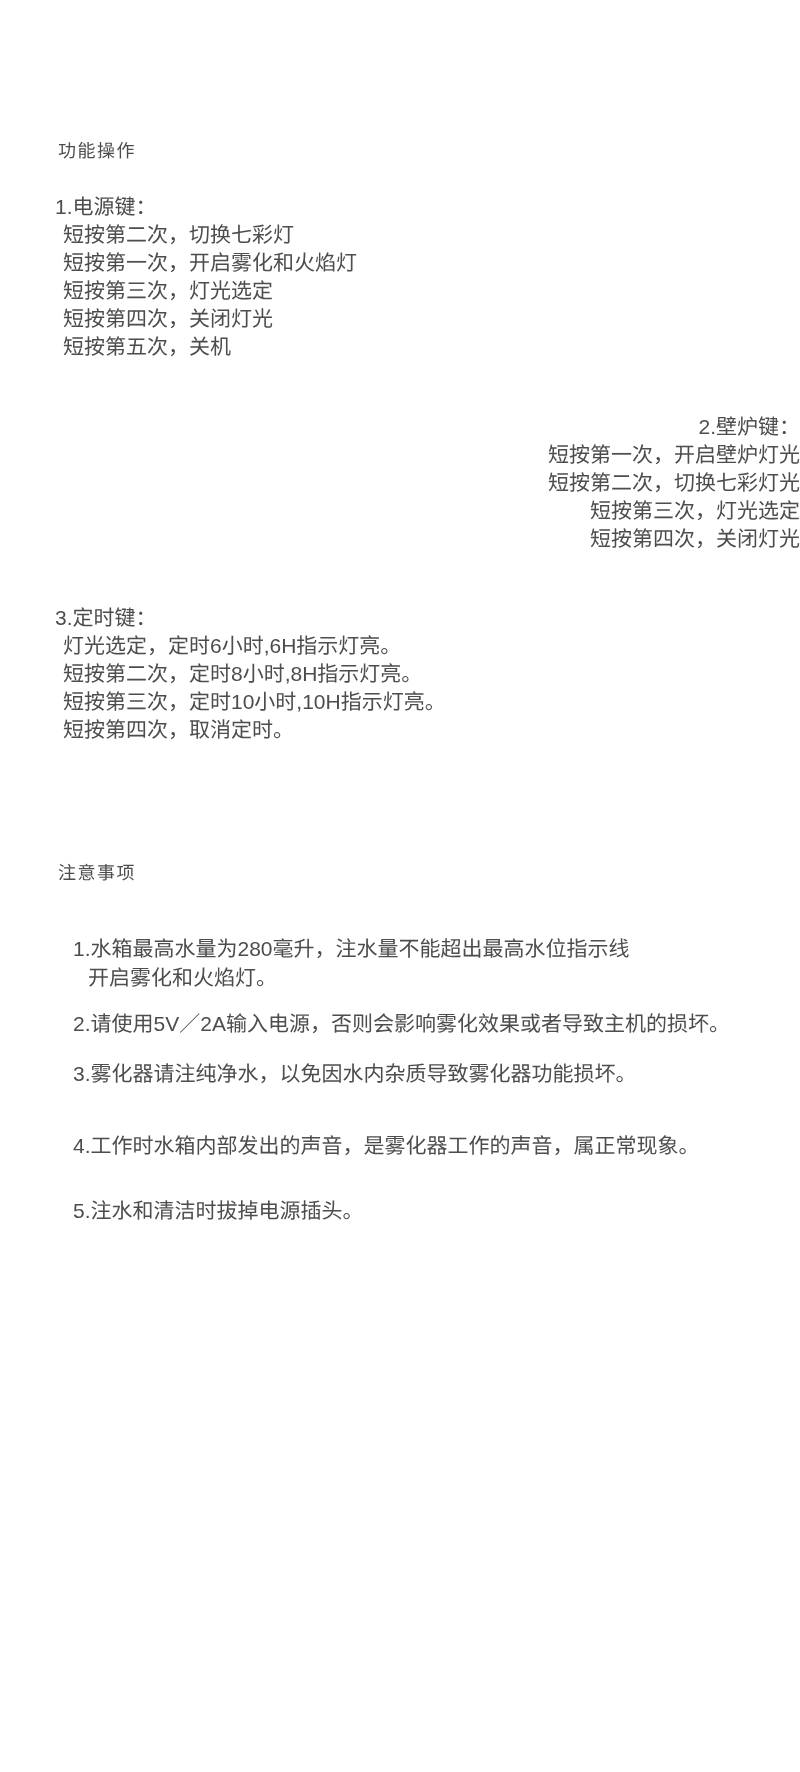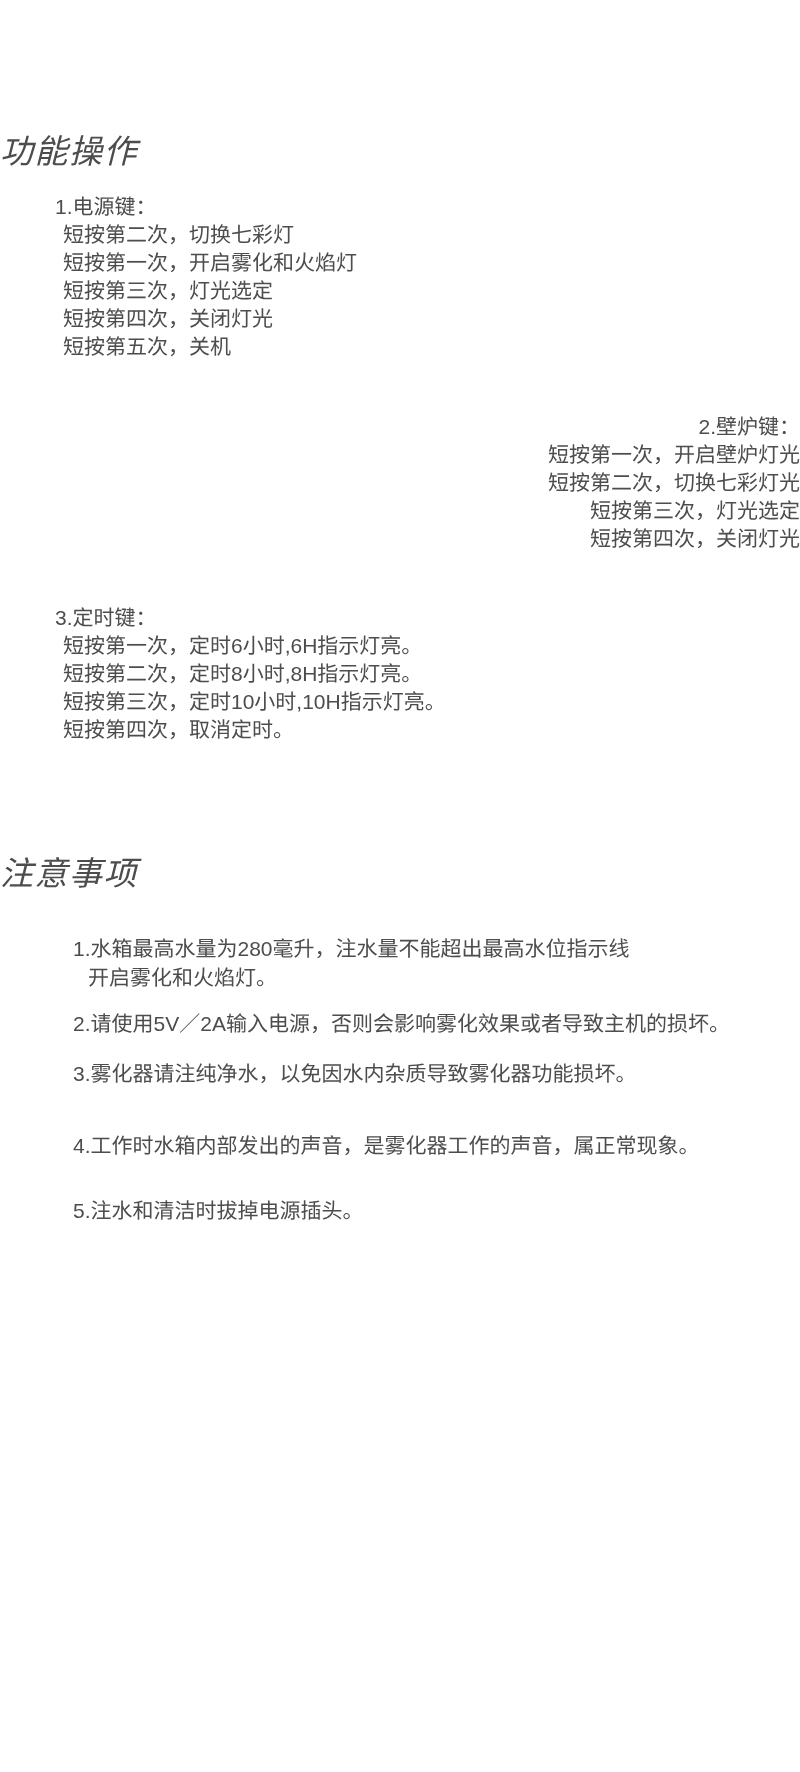--- a/index.html
+++ b/index.html
@@ -8,25 +8,25 @@
   body {
     width: 800px;
     height: 1772px;
     overflow: hidden;
     position: relative;
     font-family: "Liberation Sans", "DejaVu Sans", sans-serif;
     color: #4d4d4d;
     -webkit-font-smoothing: antialiased;
   }
   .section-title {
-    font-size: 33px;
+    font-size: 18px;
     line-height: 27px;
     font-weight: 400;
+    margin-left: 58px;
     letter-spacing: 1.5px;
-    font-style: italic;
   }
   #func-title { margin-top: 138px; }
   #notice-title { margin-top: 116px; }
 
   .group {
     font-size: 21px;
     line-height: 28px;
     font-weight: 400;
   }
   .group .g-head { margin-left: 55px; }
@@ -65,21 +65,21 @@
 <section class="group" id="group-2">
   <div class="g-head">2.壁炉键：</div>
   <div class="g-line">短按第一次，开启壁炉灯光</div>
   <div class="g-line">短按第二次，切换七彩灯光</div>
   <div class="g-line">短按第三次，灯光选定</div>
   <div class="g-line">短按第四次，关闭灯光</div>
 </section>
 
 <section class="group" id="group-3">
   <div class="g-head">3.定时键：</div>
-  <div class="g-line">短按第一次，定时6小时,6H指示灯亮。</div>
+  <div class="g-line">灯光选定，定时6小时,6H指示灯亮。</div>
   <div class="g-line">短按第二次，定时8小时,8H指示灯亮。</div>
   <div class="g-line">短按第三次，定时10小时,10H指示灯亮。</div>
   <div class="g-line">短按第四次，取消定时。</div>
 </section>
 
 <h2 class="section-title" id="notice-title">注意事项</h2>
 
 <section class="note" id="note-1">
   <div class="n-line">1.水箱最高水量为280毫升，注水量不能超出最高水位指示线</div>
   <div class="n-line cont">开启雾化和火焰灯。</div>

